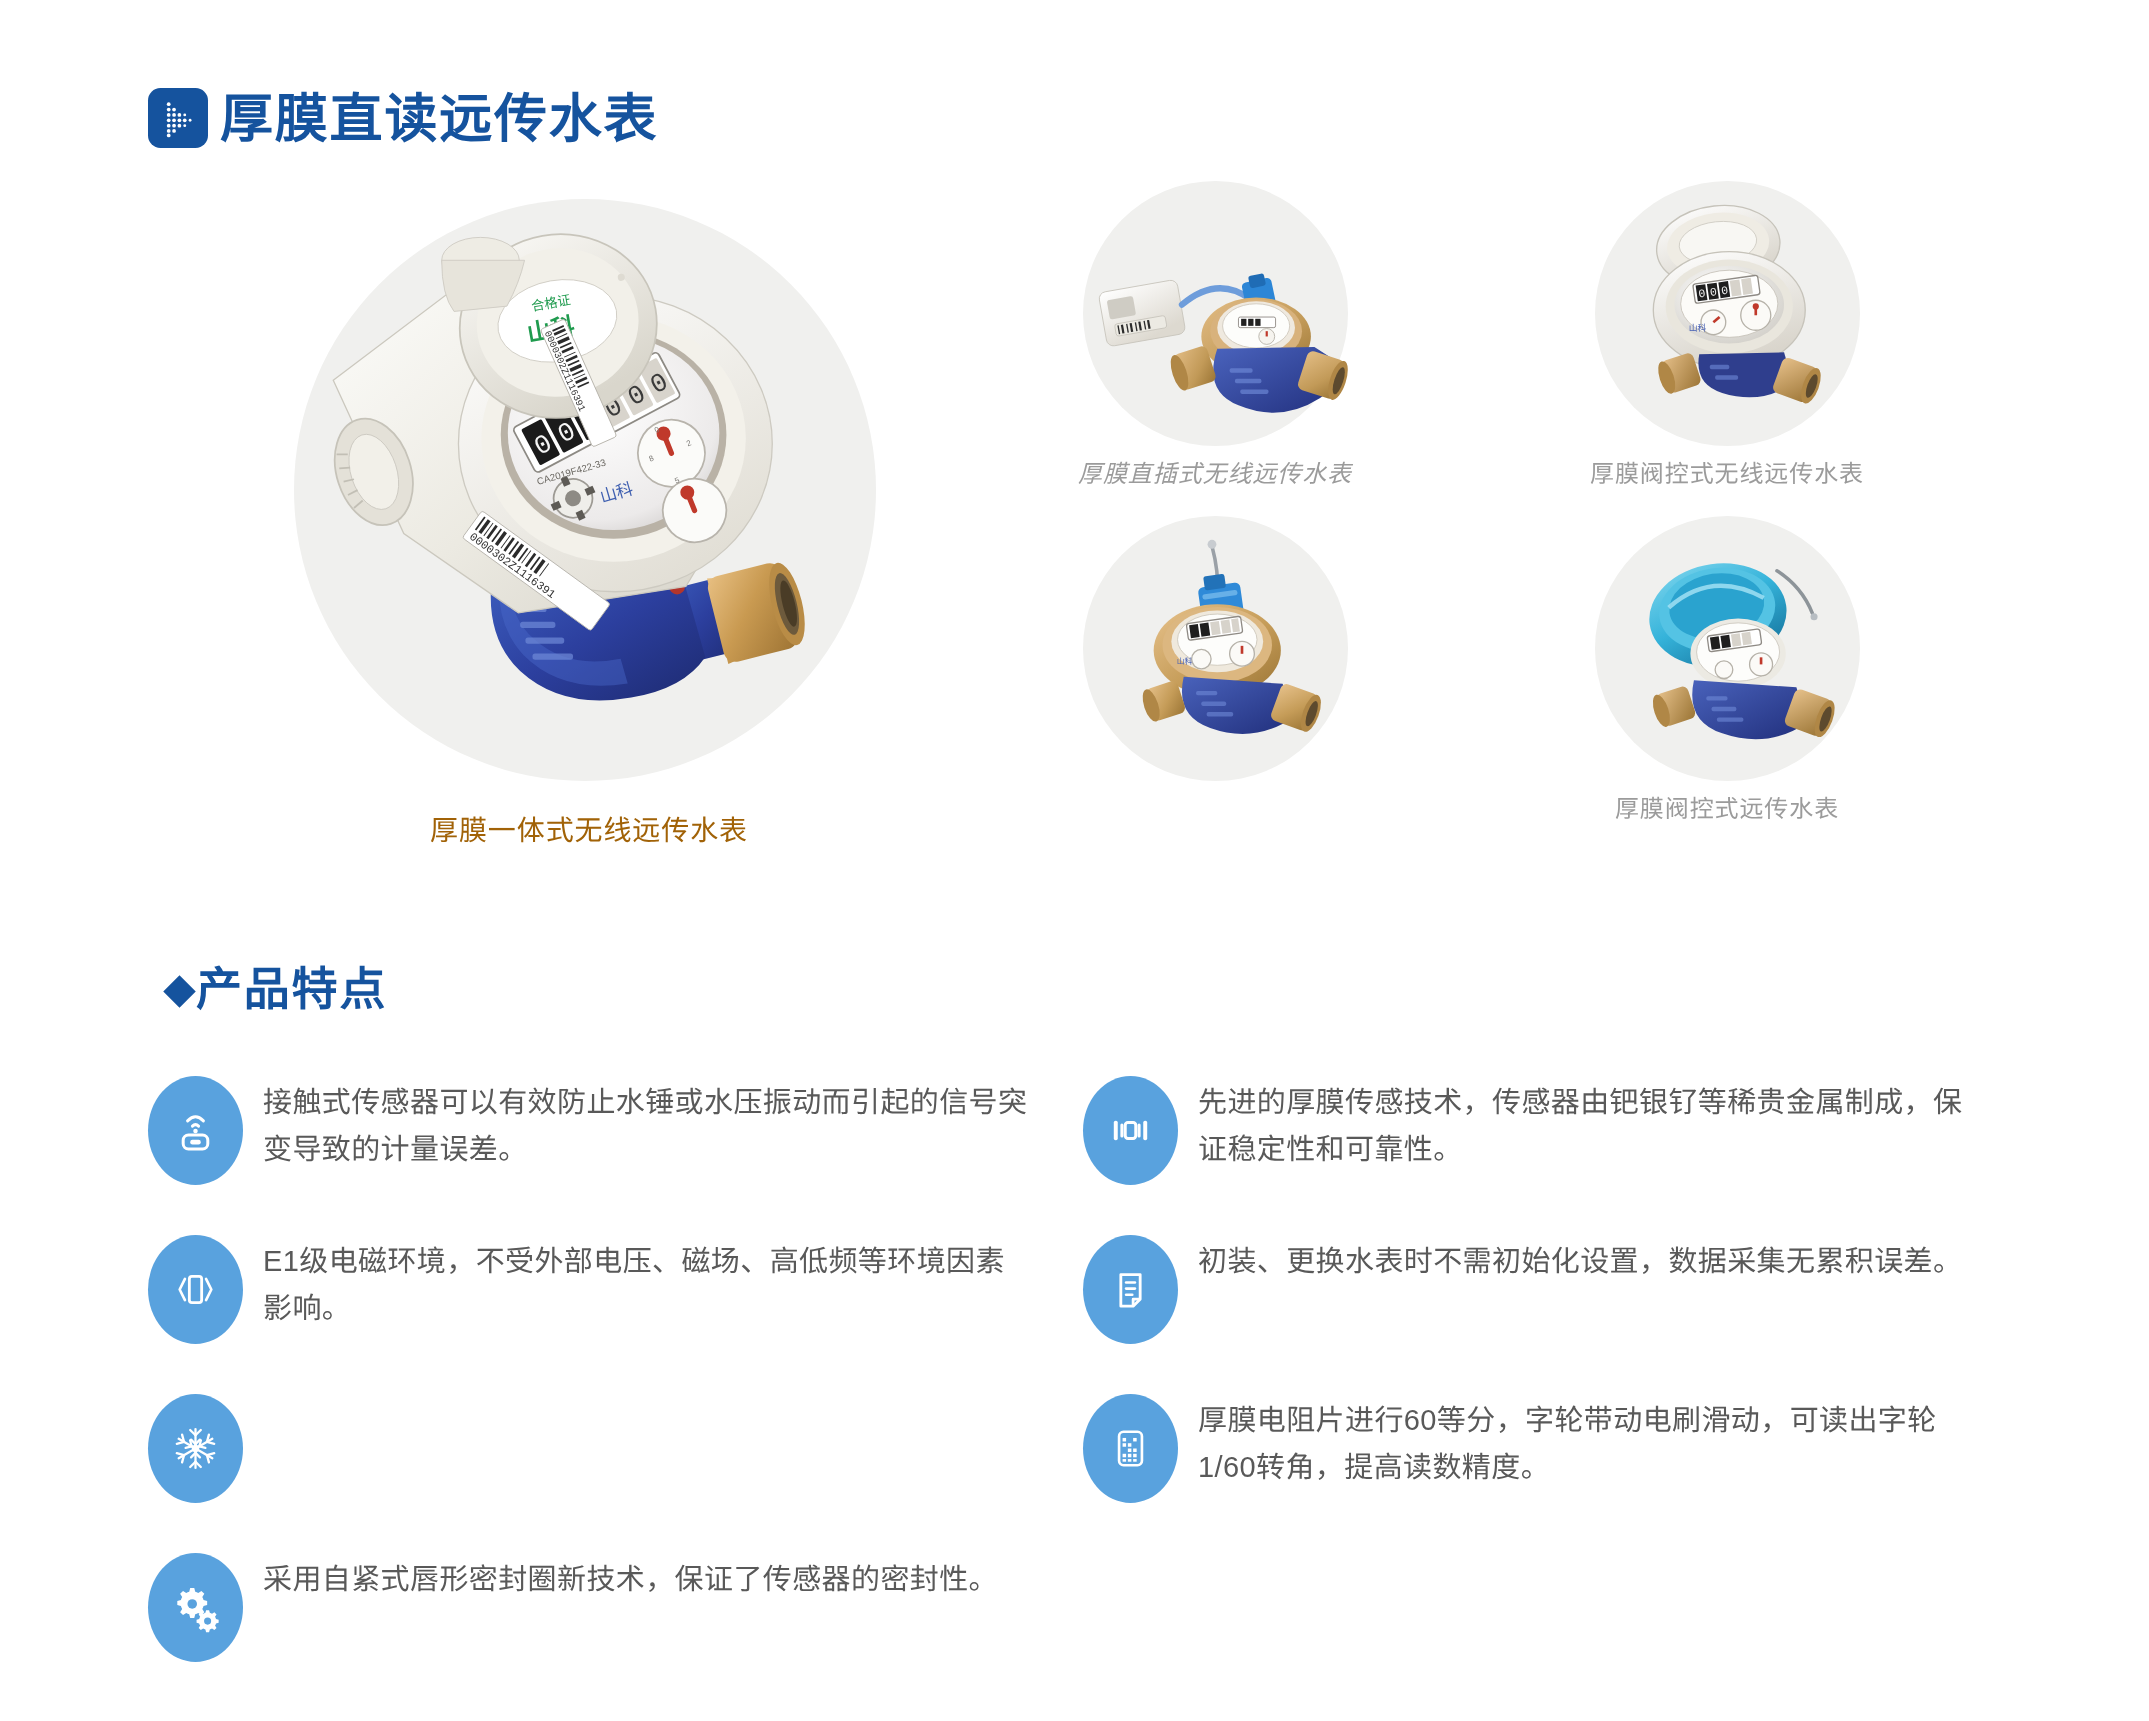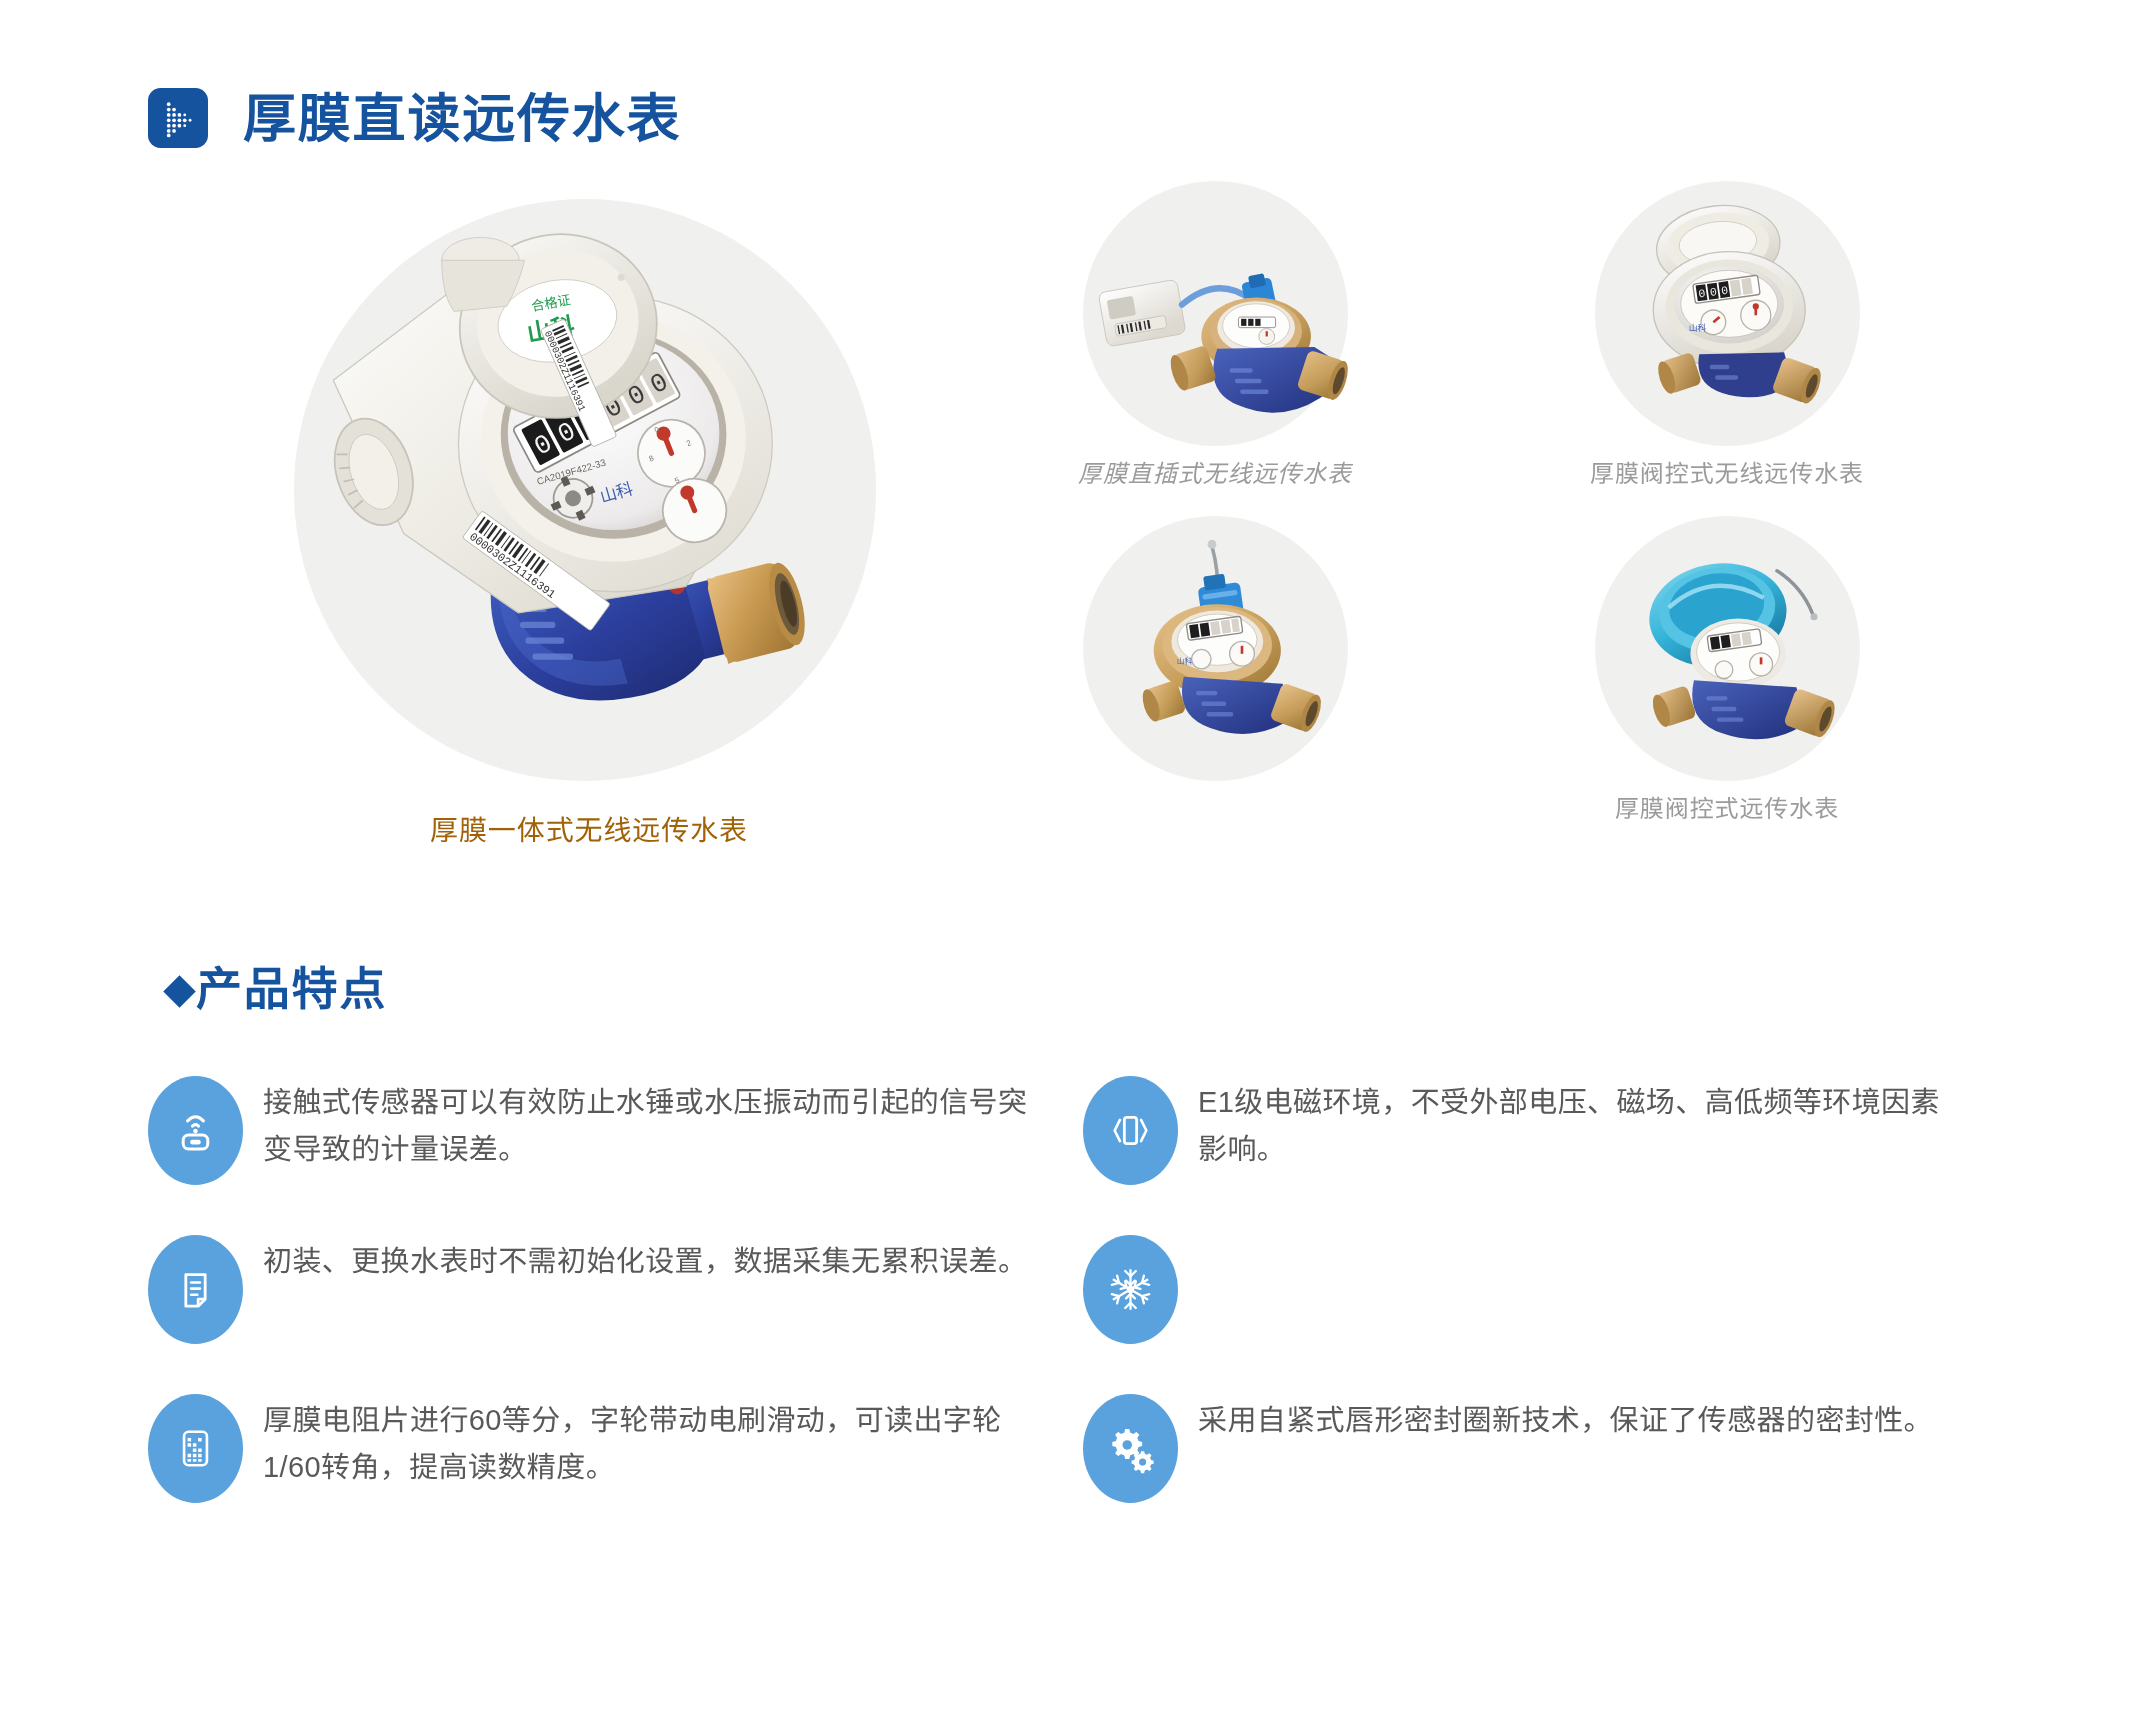--- a/index.html
+++ b/index.html
@@ -18,21 +18,21 @@
     background: #fff;
   }
 
   
   .section-title-row {
     position: absolute;
     left: 148px;
     top: 88px;
     display: flex;
     align-items: center;
-    gap: 35px;
+    gap: 12px;
   }
   .title-badge {
     width: 60px;
     height: 60px;
     border-radius: 12.4px;
     background: #15539e;
     display: flex;
     align-items: center;
     justify-content: center;
     flex: 0 0 auto;
@@ -715,20 +715,34 @@
             <path d="M25.5 24 q3.5 -3.5 7 0"></path>
           </g>
           <circle cx="29" cy="29.5" r="2.6" fill="#ffffff"></circle>
           <rect x="15" y="34" width="28" height="16" rx="6" fill="none" stroke="#ffffff" stroke-width="3.4"></rect>
           <rect x="23" y="39.5" width="12" height="5.5" rx="2.5" fill="#ffffff"></rect>
         </svg>
       </div>
       <div class="feature-text">接触式传感器可以有效防止水锤或水压振动而引起的信号突变导致的计量误差。</div>
     </div>
 
+    <div class="feature">
+      <div class="feature-icon">
+        <svg width="51" height="51" viewBox="0 0 58 58" aria-hidden="true">
+          <g fill="#ffffff">
+            <rect x="10" y="18" width="4.5" height="22" rx="2"></rect>
+            <rect x="17.5" y="21" width="3.5" height="16" rx="1.8"></rect>
+            <rect x="43.5" y="18" width="4.5" height="22" rx="2"></rect>
+            <rect x="37" y="21" width="3.5" height="16" rx="1.8"></rect>
+          </g>
+          <rect x="23" y="20" width="12" height="18" rx="3" fill="none" stroke="#ffffff" stroke-width="3.4"></rect>
+        </svg>
+      </div>
+      <div class="feature-text">先进的厚膜传感技术，传感器由钯银钌等稀贵金属制成，保证稳定性和可靠性。</div>
+    </div>
 
     <div class="feature">
       <div class="feature-icon">
         <svg width="51" height="51" viewBox="0 0 58 58" aria-hidden="true">
           <rect x="22" y="14" width="14" height="30" rx="3" fill="none" stroke="#ffffff" stroke-width="3.2"></rect>
           <g fill="none" stroke="#ffffff" stroke-width="3" stroke-linecap="round" stroke-linejoin="round">
             <path d="M17 17 L11 29 L17 41"></path>
             <path d="M41 17 L47 29 L41 41"></path>
           </g>
         </svg>

